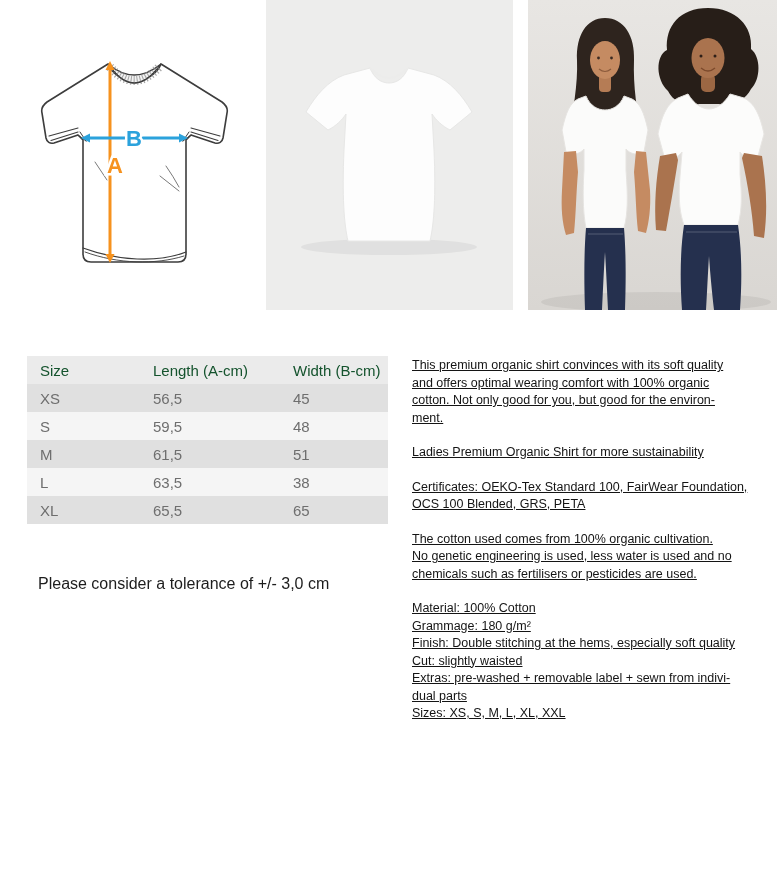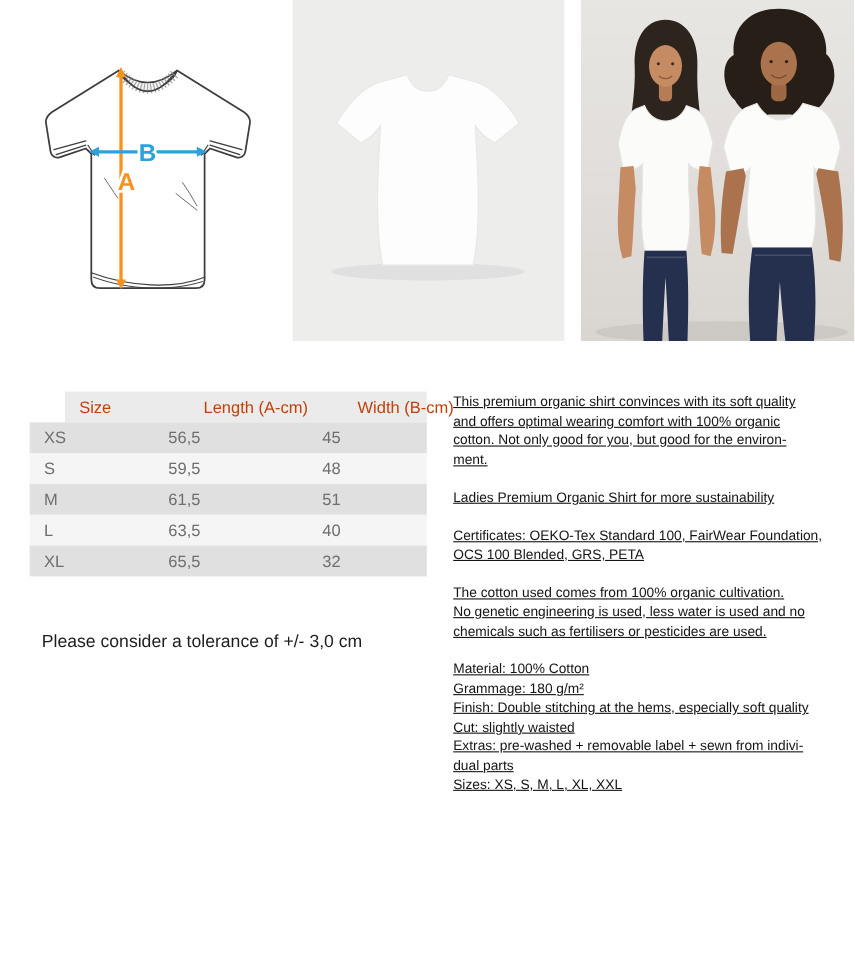--- a/index.html
+++ b/index.html
@@ -10,21 +10,21 @@
   }
   
   .diagram-wrap{position:absolute;left:33px;top:56px;width:204px;height:218px;}
   .flat-panel{position:absolute;left:266px;top:0;width:247px;height:310px;background:var(--panel-gray,#ededec);}
   .photo-panel{position:absolute;left:528px;top:0;width:249px;height:310px;}
   .flat-panel svg,.photo-panel svg,.diagram-wrap svg{display:block;width:100%;height:100%;}
   
   .size-table{position:absolute;left:27px;top:356px;width:361px;font-size:15px;color:#6e6e6e;}
   .t-row{display:grid;grid-template-columns:113px 140px 108px;height:28px;align-items:center;}
   .t-row > div{padding-left:13px;white-space:nowrap;overflow:hidden;}
-  .t-row.hdr{background:var(--table-header-bg,#ebebeb);color:#c2410c;margin-left:32px;}
+  .t-row.hdr{background:var(--table-header-bg,#ebebeb);color:#14532d;}
   .t-row.dark{background:var(--table-row-dark,#e0e0e0);}
   .t-row.light{background:var(--table-row-light,#f5f5f5);}
   
   .tolerance{position:absolute;left:38px;top:575px;font-size:16px;color:#1d1d1d;}
   
   .description{position:absolute;left:412px;top:357px;width:362px;font-size:12.5px;line-height:17.5px;color:#141414;}
   .description p{margin:0 0 17px 0;white-space:pre-line;text-decoration:underline;}
   .description p:last-child{margin-bottom:0;}
 </style>
 </head>
@@ -159,26 +159,26 @@
       <div>48</div>
     </div>
     <div class="t-row dark">
       <div>M</div>
       <div>61,5</div>
       <div>51</div>
     </div>
     <div class="t-row light">
       <div>L</div>
       <div>63,5</div>
-      <div>40</div>
+      <div>38</div>
     </div>
     <div class="t-row dark">
       <div>XL</div>
       <div>65,5</div>
-      <div>32</div>
+      <div>65</div>
     </div>
   </div>
 
   <div class="tolerance">Please consider a tolerance of +/- 3,0 cm</div>
 
   <div class="description">
     <p>This premium organic shirt convinces with its soft quality
 and offers optimal wearing comfort with 100% organic
 cotton. Not only good for you, but good for the environ-
 ment.</p>

